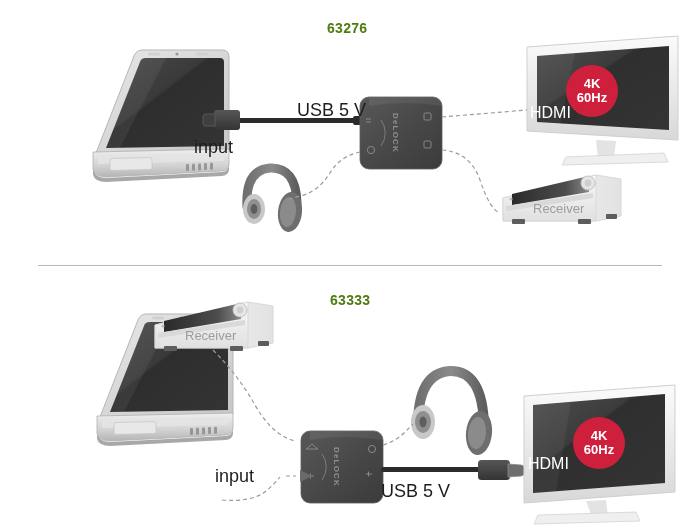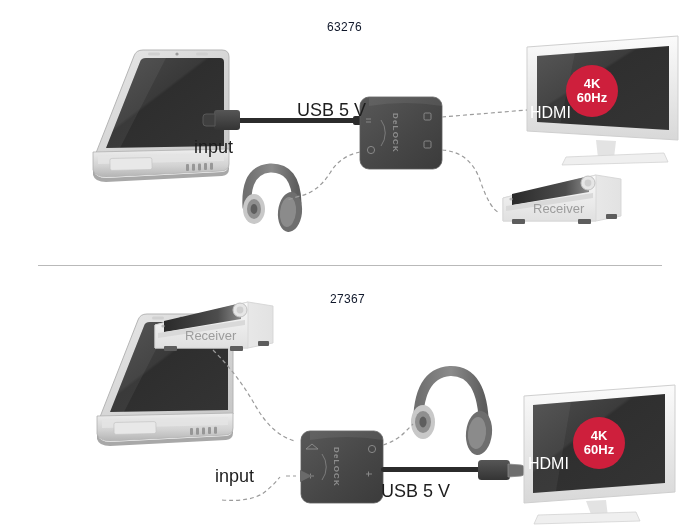--- a/index.html
+++ b/index.html
@@ -13,22 +13,22 @@
   .panel.top{top:0;}
   .panel.bottom{top:265px;}
 
   .divider{
     position:absolute;left:38px;top:265px;width:624px;height:1px;
     background:#b9b9b9;
   }
 
   
   .sku{
-    position:absolute;font-weight:normal;font-size:12px;letter-spacing:.3px;
-    color:#0f172a;white-space:nowrap;
+    position:absolute;font-weight:bold;font-size:14px;letter-spacing:.3px;
+    color:#4d7c0f;white-space:nowrap;
   }
   
   .lbl{position:absolute;font-size:18px;color:#1d1d1d;white-space:nowrap;}
 
   svg{position:absolute;left:0;top:0;overflow:visible;}
 </style>
 </head>
 <body>
 
 <div class="stage">
@@ -182,21 +182,21 @@
                 justify-content:center;line-height:1.05;">
       <span style="color:#fff;font-weight:bold;font-size:13px;">4K</span>
       <span style="color:#fff;font-weight:bold;font-size:13px;">60Hz</span>
     </div>
   </div>
 
   <div class="divider"></div>
 
   <div class="panel bottom">
 
-    <div class="sku" style="left:330px;top:27px;">27367</div>
+    <div class="sku" style="left:330px;top:27px;">63333</div>
 
     <svg width="700" height="265" viewBox="0 0 700 265">
 
       <g>
         <path d="M100 312 L138 215 Q140 209 147 209 L226 209 Q233 209 233 216 L233 309 Z" fill="url(#lapLid)" stroke="#b5b5b5" stroke-width="1" transform="translate(0,-160)"></path>
         <path d="M110 307 L144 221 Q145 217 150 217 L224 217 Q228 217 228 221 L228 305 Z" fill="url(#lapScr)" transform="translate(0,-160)"></path>
         <path d="M110 307 L144 221 Q145 217 150 217 L170 217 L124 307 Z" fill="#ffffff" opacity="0.06" transform="translate(0,-160)"></path>
         <circle cx="181" cy="53" r="1.6" fill="#9a9a9a"></circle>
         <rect x="152" y="51.5" width="12" height="3" rx="1.5" fill="#d0d0d0"></rect>
         <rect x="200" y="51.5" width="12" height="3" rx="1.5" fill="#d0d0d0"></rect>

